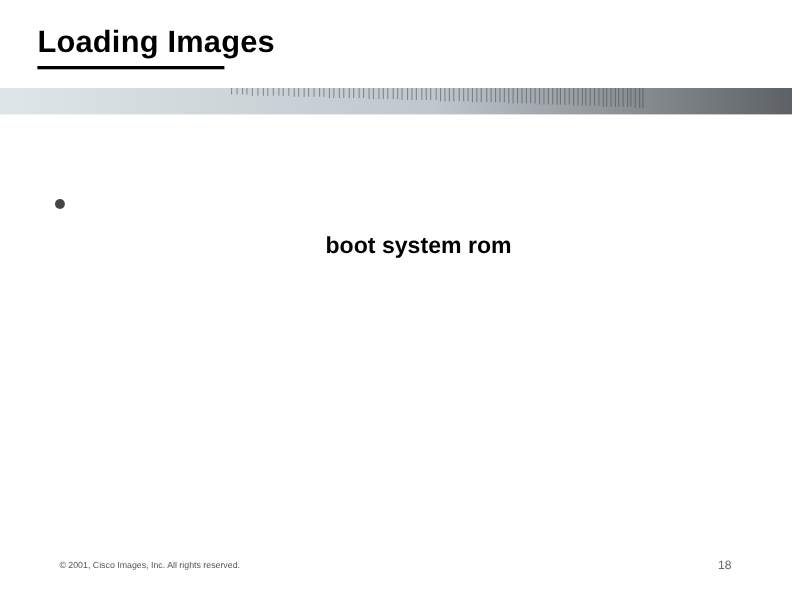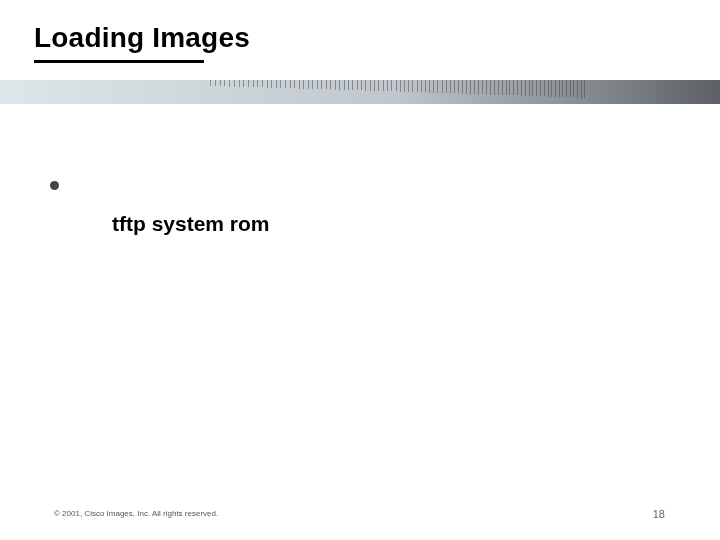--- a/index.html
+++ b/index.html
@@ -1,17 +1,17 @@
 <!DOCTYPE html>
 <html><head>
 <meta charset="utf-8">
 <style>
   * { margin: 0; padding: 0; box-sizing: border-box; }
   html, body { width: 720px; height: 540px; background: #fff; font-family: Arial, Helvetica, sans-serif; color: #000; }
-  .slide { position: relative; width: 689px; height: 540px; }
+  .slide { position: relative; width: 689px; height: 540px; text-align: center; }
   .title { position: absolute; left: 34px; top: 22px; font-size: 28px; font-weight: bold; letter-spacing: 0.2px; }
   .title-underline { position: absolute; left: 34px; top: 60px; width: 170px; height: 3px; background: #000; }
   .divider-bg { position: absolute; left: 0; top: 80px; width: 720px; height: 24px;
     background: linear-gradient(to right, #dfe6ea 0%, #bfc7cc 55%, #5d6166 100%); }
   .ticks { position: absolute; left: 210px; top: 80px; width: 380px; height: 24px; display: flex; align-items: flex-start; }
   .ticks span { display: block; border-left: 1px solid rgba(70,70,70,0.5); }
   .logo { position: absolute; right: 18px; top: 82px; font-size: 12.5px; font-weight: bold; font-style: italic; color: #1c1c1c; letter-spacing: 0.5px; display: flex; align-items: center; gap: 6px; }
   .bars { display: inline-flex; gap: 2px; align-items: flex-end; }
   .bars i { display: block; width: 1.4px; background: #1c1c1c; }
   .content { position: absolute; left: 50px; top: 170px; right: 40px; }
@@ -123,19 +123,19 @@
       <span style="height: 18px; margin-right: 2.64px;"></span>
       <span style="height: 18px; margin-right: 2.62667px;"></span>
       <span style="height: 18px; margin-right: 2.61333px;"></span>
     </div>
 
 
   <div class="content">
     <div class="bullet">
       <span class="dot"></span>
     </div>
-    <div class="item">tftp system rom</div>
+    <div class="item">boot system rom</div>
   </div>
 
   <div class="footer">© 2001, Cisco Images, Inc. All rights reserved.</div>
   <div class="pagenum">18</div>
 
 </div>
 
 </body></html>

